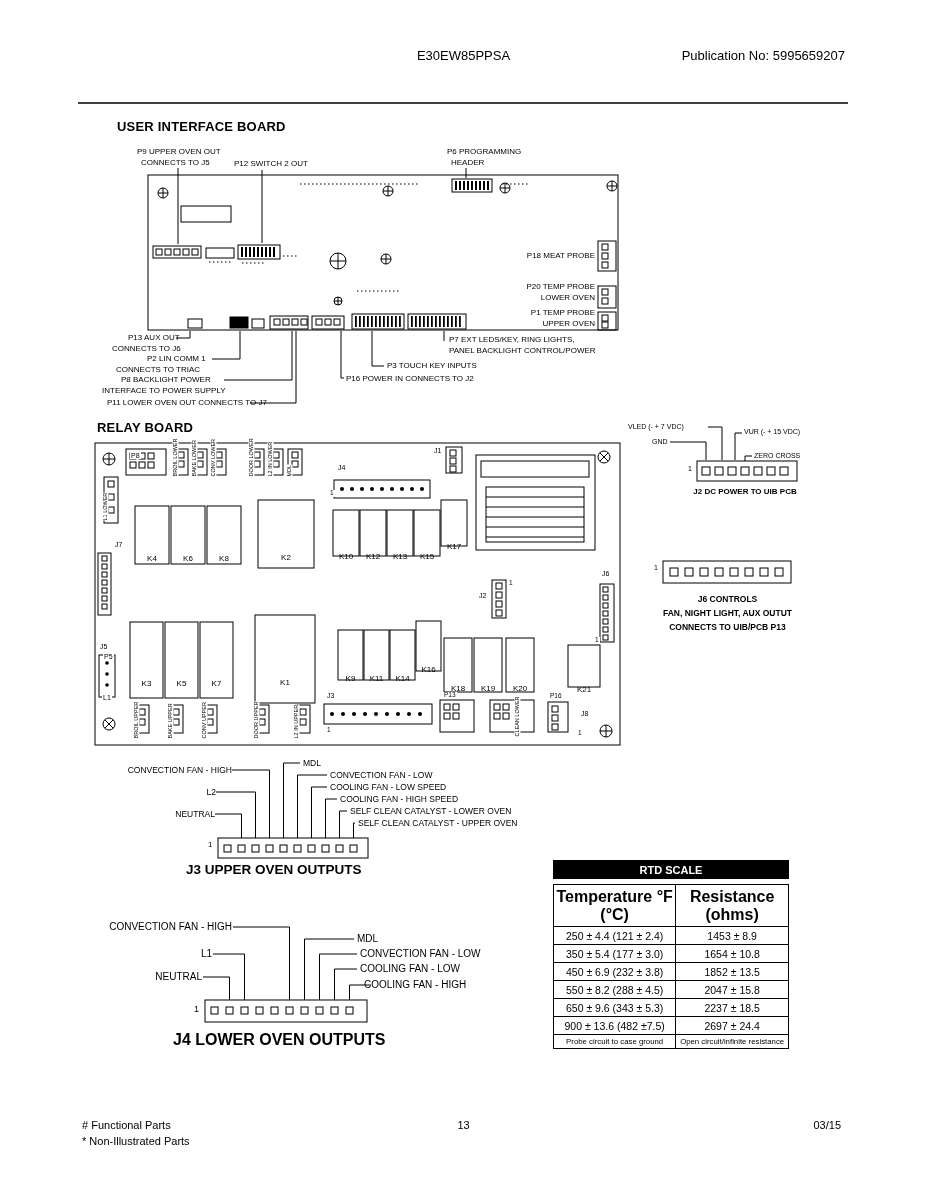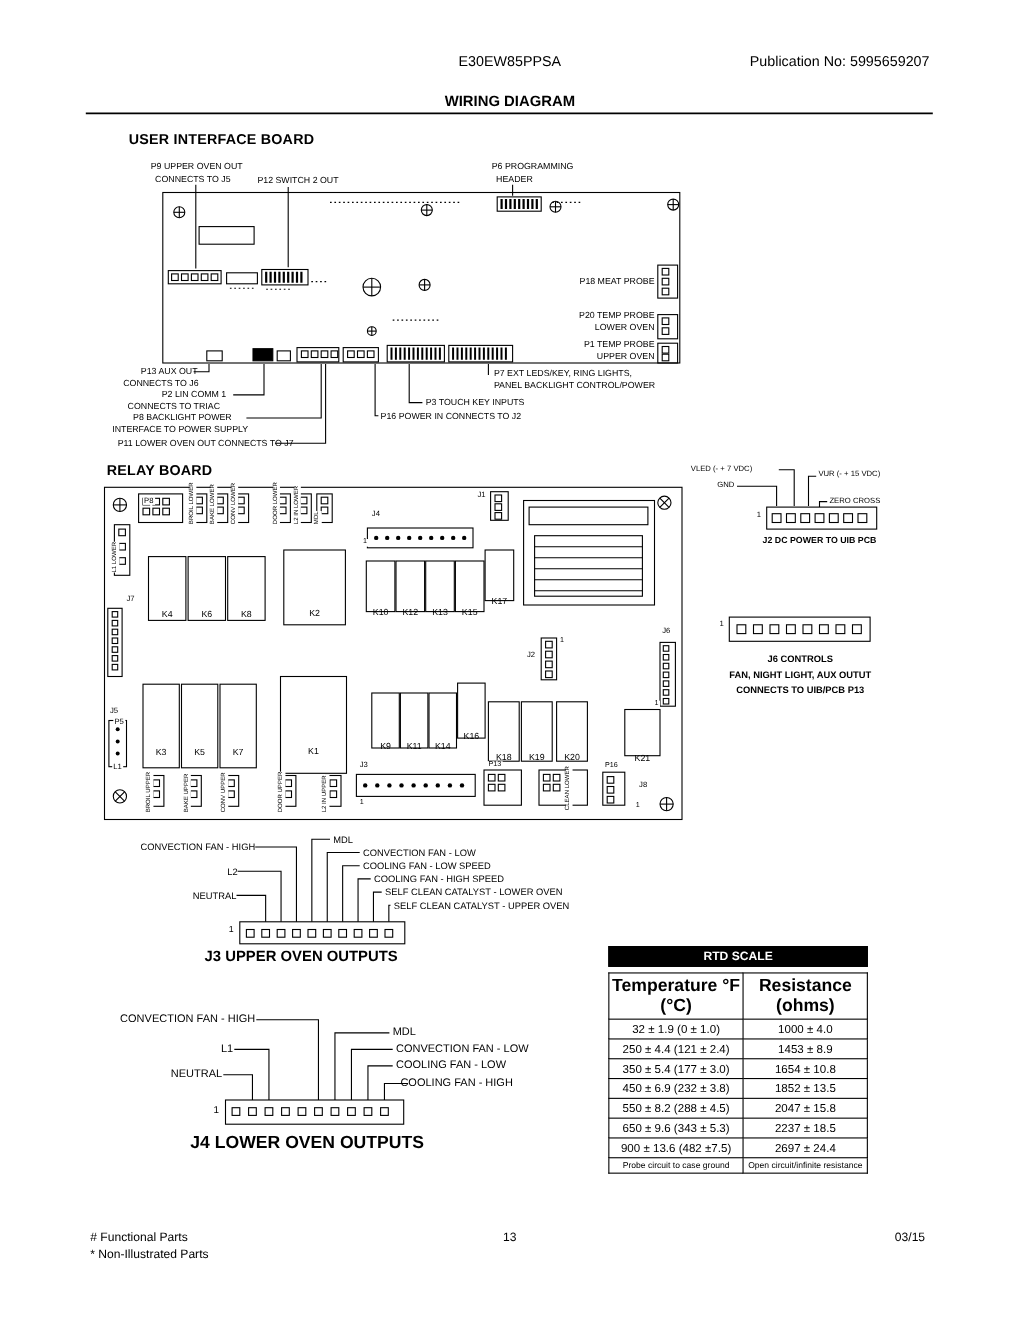--- a/index.html
+++ b/index.html
@@ -427,21 +427,20 @@
             <use href="#p7" x="316" y="1007"></use>
             <use href="#p7" x="331" y="1007"></use>
             <use href="#p7" x="346" y="1007"></use>
         </g>
       </g>
     </g>
   </svg>
 
   <div class="abs t13 ctr" style="left:0;right:0;top:48px">E30EW85PPSA</div>
   <div class="abs t13" style="right:82px;top:48px">Publication No:  5995659207</div>
-  <div class="abs b ctr" style="left:0;right:0;top:84px;font-size:13.5px">WIRING DIAGRAM</div>
 
   <div class="abs sec-title" style="left:117px;top:119px">USER INTERFACE BOARD</div>
   <div class="abs t8" style="left:137px;top:147px">P9 UPPER OVEN OUT</div>
   <div class="abs t8" style="left:141px;top:157.5px">CONNECTS TO J5</div>
   <div class="abs t8" style="left:234px;top:159px">P12 SWITCH 2 OUT</div>
   <div class="abs t8" style="left:447px;top:147px">P6 PROGRAMMING</div>
   <div class="abs t8" style="left:451px;top:157.5px">HEADER</div>
   <div class="abs t8 ra" style="right:332px;top:251px">P18 MEAT PROBE</div>
   <div class="abs t8 ra" style="right:332px;top:282px">P20 TEMP PROBE</div>
   <div class="abs t8 ra" style="right:332px;top:292.5px">LOWER OVEN</div>
@@ -552,24 +551,20 @@
   <div class="rtd-wrap">
     <div class="rtd-title">RTD SCALE</div>
     <table>
       <thead>
         <tr>
           <th>Temperature °F (°C)</th>
           <th>Resistance (ohms)</th>
         </tr>
       </thead>
       <tbody>
-        <tr>
-            <td>32 ± 1.9 (0 ± 1.0)</td>
-            <td>1000 ± 4.0</td>
-          </tr>
         <tr>
             <td>250 ± 4.4 (121 ± 2.4)</td>
             <td>1453 ± 8.9</td>
           </tr>
         <tr>
             <td>350 ± 5.4 (177 ± 3.0)</td>
             <td>1654 ± 10.8</td>
           </tr>
         <tr>
             <td>450 ± 6.9 (232 ± 3.8)</td>

